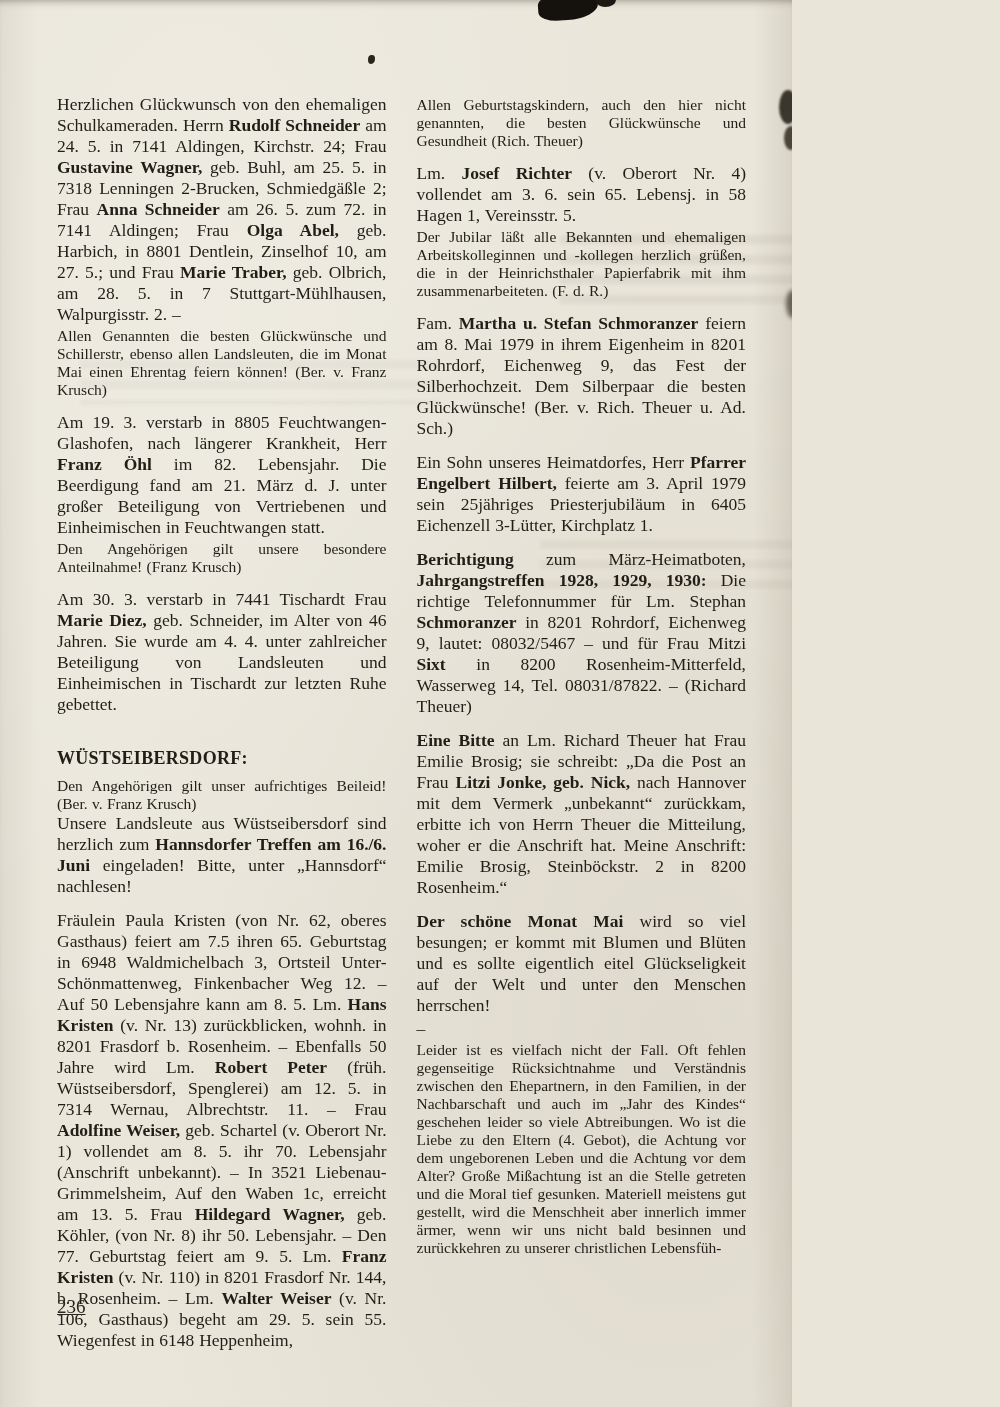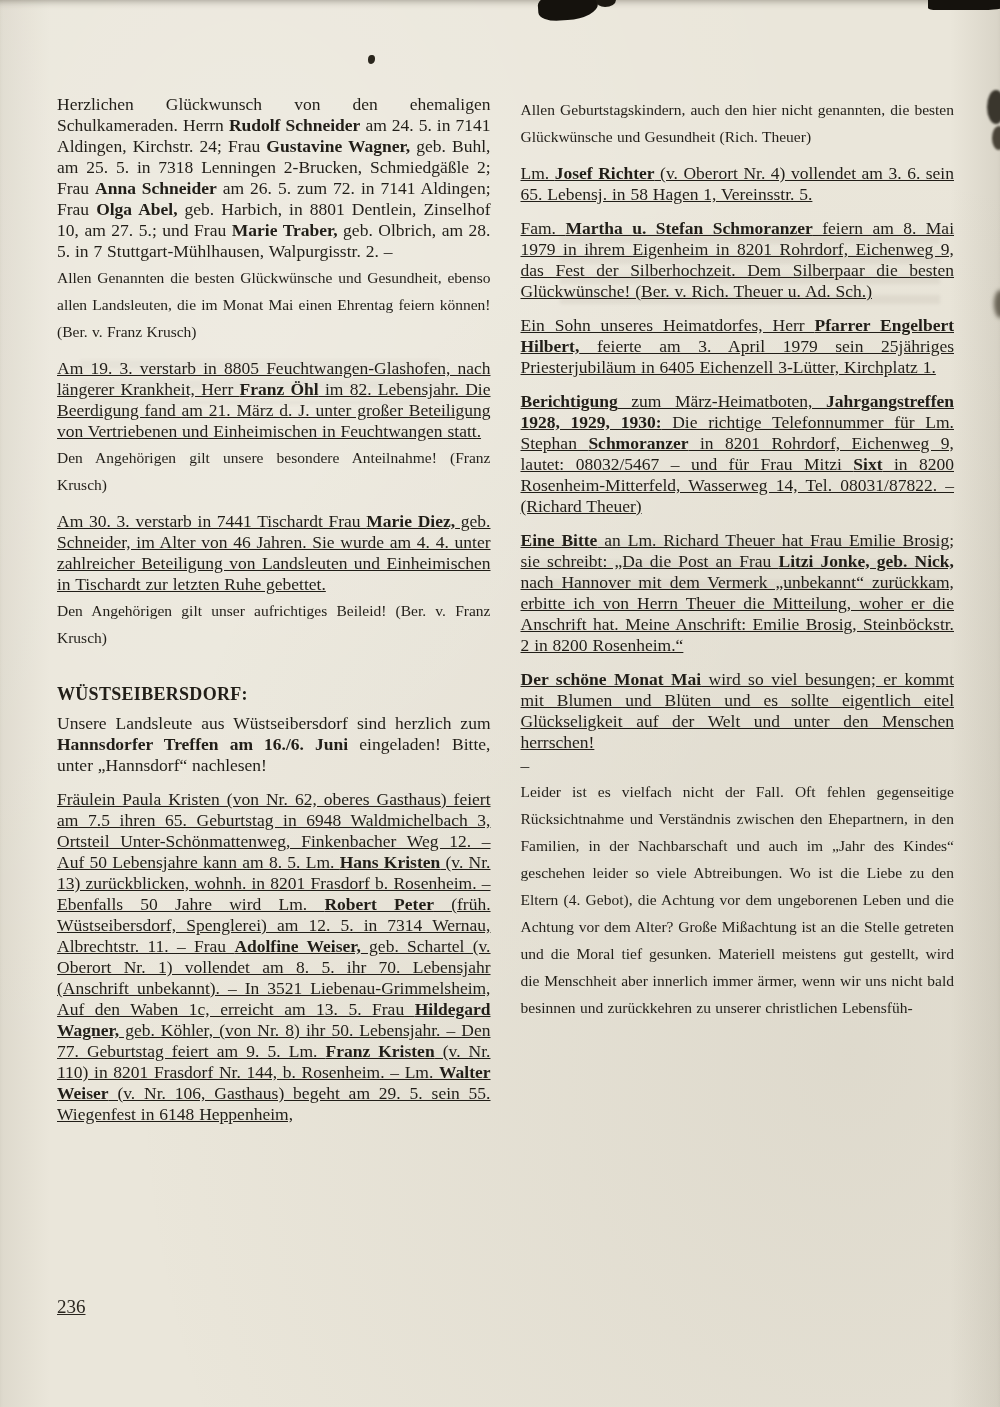--- a/index.html
+++ b/index.html
@@ -7,21 +7,21 @@
     padding: 0;
   }
   body {
     width: 1000px;
     height: 1407px;
     background: #e9e5d9;
     font-family: "Liberation Serif", "DejaVu Serif", serif;
   }
   .page {
     position: relative;
-    width: 1000px;
+    width: 792px;
     height: 1407px;
     overflow: hidden;
     background:
       radial-gradient(ellipse at 25% 20%, rgba(255,255,255,0.20), transparent 55%),
       radial-gradient(ellipse at 85% 75%, rgba(120,110,88,0.10), transparent 60%),
       linear-gradient(90deg, rgba(110,102,84,0.10), transparent 5%, transparent 95%, rgba(110,102,84,0.14)),
       #eae6da;
     box-shadow: inset 0 7px 9px -7px rgba(60,55,42,0.55);
     color: #211e18;
   }
@@ -37,31 +37,31 @@
     flex: 1 1 0;
     min-width: 0;
   }
   .para {
     margin: 0;
     text-align: justify;
     hyphens: auto;
     word-spacing: 0.5px;
   }
   .para.body  { font-size: 17.5px; line-height: 21px; }
-  .para.small { font-size: 15.5px; line-height: 27px; margin-top: 2px; }
+  .para.small { font-size: 15.5px; line-height: 18px; margin-top: 2px; }
   .para.dash  { font-size: 17.5px; line-height: 21px; margin-top: 2px; text-align: left; }
   .para.heading {
     font-size: 18px;
     line-height: 22px;
     margin-top: 32px;
     margin-bottom: 8px;
     text-align: left;
     letter-spacing: 0.3px;
   }
-  .para.gap { margin-top: 13px; text-decoration: underline; }
+  .para.gap { margin-top: 13px; }
   .b { font-weight: 700; }
 
   .page-number {
     position: absolute;
     left: 57px;
     top: 1296px;
     font-size: 19px;
     color: #2a261f;
     text-decoration: underline;
   }
@@ -132,32 +132,33 @@
   <div class="art art-edge-2"></div>
   <div class="art art-edge-3"></div>
   <div class="art art-speck"></div>
   <div class="ghost ghost-1"></div>
   <div class="ghost ghost-2"></div>
   <div class="ghost ghost-3"></div>
 
   <div class="content">
     <div class="col">
         <p class="para body"><span>Herzlichen Glückwunsch von den ehemaligen Schulkameraden. Herrn </span><span class="b">Rudolf Schneider</span><span> am 24. 5. in 7141 Aldingen, Kirchstr. 24; Frau </span><span class="b">Gustavine Wagner,</span><span> geb. Buhl, am 25. 5. in 7318 Lenningen 2-Brucken, Schmiedgäßle 2; Frau </span><span class="b">Anna Schneider</span><span> am 26. 5. zum 72. in 7141 Aldingen; Frau </span><span class="b">Olga Abel,</span><span> geb. Harbich, in 8801 Dentlein, Zinselhof 10, am 27. 5.; und Frau </span><span class="b">Marie Traber,</span><span> geb. Olbrich, am 28. 5. in 7 Stuttgart-Mühlhausen, Walpurgisstr. 2. –</span></p>
-        <p class="para small"><span>Allen Genannten die besten Glückwünsche und Gesundheit, ebenso allen Landsleuten, die im Monat Mai einen Ehrentag feiern können! (Ber. v. Franz Krusch)</span></p>
+        <p class="para small"><span>Allen Genannten die besten Glückwünsche und Schillerstr, ebenso allen Landsleuten, die im Monat Mai einen Ehrentag feiern können! (Ber. v. Franz Krusch)</span></p>
         <p class="para body gap"><span>Am 19. 3. verstarb in 8805 Feuchtwangen-Glashofen, nach längerer Krankheit, Herr </span><span class="b">Franz Öhl</span><span> im 82. Lebensjahr. Die Beerdigung fand am 21. März d. J. unter großer Beteiligung von Vertriebenen und Einheimischen in Feuchtwangen statt.</span></p>
         <p class="para small"><span>Den Angehörigen gilt unsere besondere Anteilnahme! (Franz Krusch)</span></p>
         <p class="para body gap"><span>Am 30. 3. verstarb in 7441 Tischardt Frau </span><span class="b">Marie Diez,</span><span> geb. Schneider, im Alter von 46 Jahren. Sie wurde am 4. 4. unter zahlreicher Beteiligung von Landsleuten und Einheimischen in Tischardt zur letzten Ruhe gebettet.</span></p>
+        <p class="para heading"><span class="b">WÜSTSEIBERSDORF:</span></p>
         <p class="para small"><span>Den Angehörigen gilt unser aufrichtiges Beileid! (Ber. v. Franz Krusch)</span></p>
-        <p class="para heading"><span class="b">WÜSTSEIBERSDORF:</span></p>
         <p class="para body"><span>Unsere Landsleute aus Wüstseibersdorf sind herzlich zum </span><span class="b">Hannsdorfer Treffen am 16./6. Juni</span><span> eingeladen! Bitte, unter „Hannsdorf“ nachlesen!</span></p>
         <p class="para body gap"><span>Fräulein Paula Kristen (von Nr. 62, oberes Gasthaus) feiert am 7.5 ihren 65. Geburtstag in 6948 Waldmichelbach 3, Ortsteil Unter-Schönmattenweg, Finkenbacher Weg 12. – Auf 50 Lebensjahre kann am 8. 5. Lm. </span><span class="b">Hans Kristen</span><span> (v. Nr. 13) zurückblicken, wohnh. in 8201 Frasdorf b. Rosenheim. – Ebenfalls 50 Jahre wird Lm. </span><span class="b">Robert Peter</span><span> (früh. Wüstseibersdorf, Spenglerei) am 12. 5. in 7314 Wernau, Albrechtstr. 11. – Frau </span><span class="b">Adolfine Weiser,</span><span> geb. Schartel (v. Oberort Nr. 1) vollendet am 8. 5. ihr 70. Lebensjahr (Anschrift unbekannt). – In 3521 Liebenau-Grimmelsheim, Auf den Waben 1c, erreicht am 13. 5. Frau </span><span class="b">Hildegard Wagner,</span><span> geb. Köhler, (von Nr. 8) ihr 50. Lebensjahr. – Den 77. Geburtstag feiert am 9. 5. Lm. </span><span class="b">Franz Kristen</span><span> (v. Nr. 110) in 8201 Frasdorf Nr. 144, b. Rosenheim. – Lm. </span><span class="b">Walter Weiser</span><span> (v. Nr. 106, Gasthaus) begeht am 29. 5. sein 55. Wiegenfest in 6148 Heppenheim,</span></p>
       </div>
     <div class="col">
         <p class="para small"><span>Allen Geburtstagskindern, auch den hier nicht genannten, die besten Glückwünsche und Gesundheit (Rich. Theuer)</span></p>
         <p class="para body gap"><span>Lm. </span><span class="b">Josef Richter</span><span> (v. Oberort Nr. 4) vollendet am 3. 6. sein 65. Lebensj. in 58 Hagen 1, Vereinsstr. 5.</span></p>
+        <p class="para small"><span>Der Jubilar läßt alle Bekannten und ehemaligen Arbeitskolleginnen und -kollegen herzlich grüßen, die in der Heinrichsthaler Papierfabrik mit ihm zusammenarbeiteten. (F. d. R.)</span></p>
         <p class="para body gap"><span>Fam. </span><span class="b">Martha u. Stefan Schmoranzer</span><span> feiern am 8. Mai 1979 in ihrem Eigenheim in 8201 Rohrdorf, Eichenweg 9, das Fest der Silberhochzeit. Dem Silberpaar die besten Glückwünsche! (Ber. v. Rich. Theuer u. Ad. Sch.)</span></p>
         <p class="para body gap"><span>Ein Sohn unseres Heimatdorfes, Herr </span><span class="b">Pfarrer Engelbert Hilbert,</span><span> feierte am 3. April 1979 sein 25jähriges Priesterjubiläum in 6405 Eichenzell 3-Lütter, Kirchplatz 1.</span></p>
         <p class="para body gap"><span class="b">Berichtigung</span><span> zum März-Heimatboten, </span><span class="b">Jahrgangstreffen 1928, 1929, 1930:</span><span> Die richtige Telefonnummer für Lm. Stephan </span><span class="b">Schmoranzer</span><span> in 8201 Rohrdorf, Eichenweg 9, lautet: 08032/5467 – und für Frau Mitzi </span><span class="b">Sixt</span><span> in 8200 Rosenheim-Mitterfeld, Wasserweg 14, Tel. 08031/87822. – (Richard Theuer)</span></p>
         <p class="para body gap"><span class="b">Eine Bitte</span><span> an Lm. Richard Theuer hat Frau Emilie Brosig; sie schreibt: „Da die Post an Frau </span><span class="b">Litzi Jonke, geb. Nick,</span><span> nach Hannover mit dem Vermerk „unbekannt“ zurückkam, erbitte ich von Herrn Theuer die Mitteilung, woher er die Anschrift hat. Meine Anschrift: Emilie Brosig, Steinböckstr. 2 in 8200 Rosenheim.“</span></p>
         <p class="para body gap"><span class="b">Der schöne Monat Mai</span><span> wird so viel besungen; er kommt mit Blumen und Blüten und es sollte eigentlich eitel Glückseligkeit auf der Welt und unter den Menschen herrschen!</span></p>
         <p class="para dash"><span>–</span></p>
         <p class="para small"><span>Leider ist es vielfach nicht der Fall. Oft fehlen gegenseitige Rücksichtnahme und Verständnis zwischen den Ehepartnern, in den Familien, in der Nachbarschaft und auch im „Jahr des Kindes“ geschehen leider so viele Abtreibungen. Wo ist die Liebe zu den Eltern (4. Gebot), die Achtung vor dem ungeborenen Leben und die Achtung vor dem Alter? Große Mißachtung ist an die Stelle getreten und die Moral tief gesunken. Materiell meistens gut gestellt, wird die Menschheit aber innerlich immer ärmer, wenn wir uns nicht bald besinnen und zurückkehren zu unserer christlichen Lebensfüh-</span></p>
       </div>
   </div>
 

